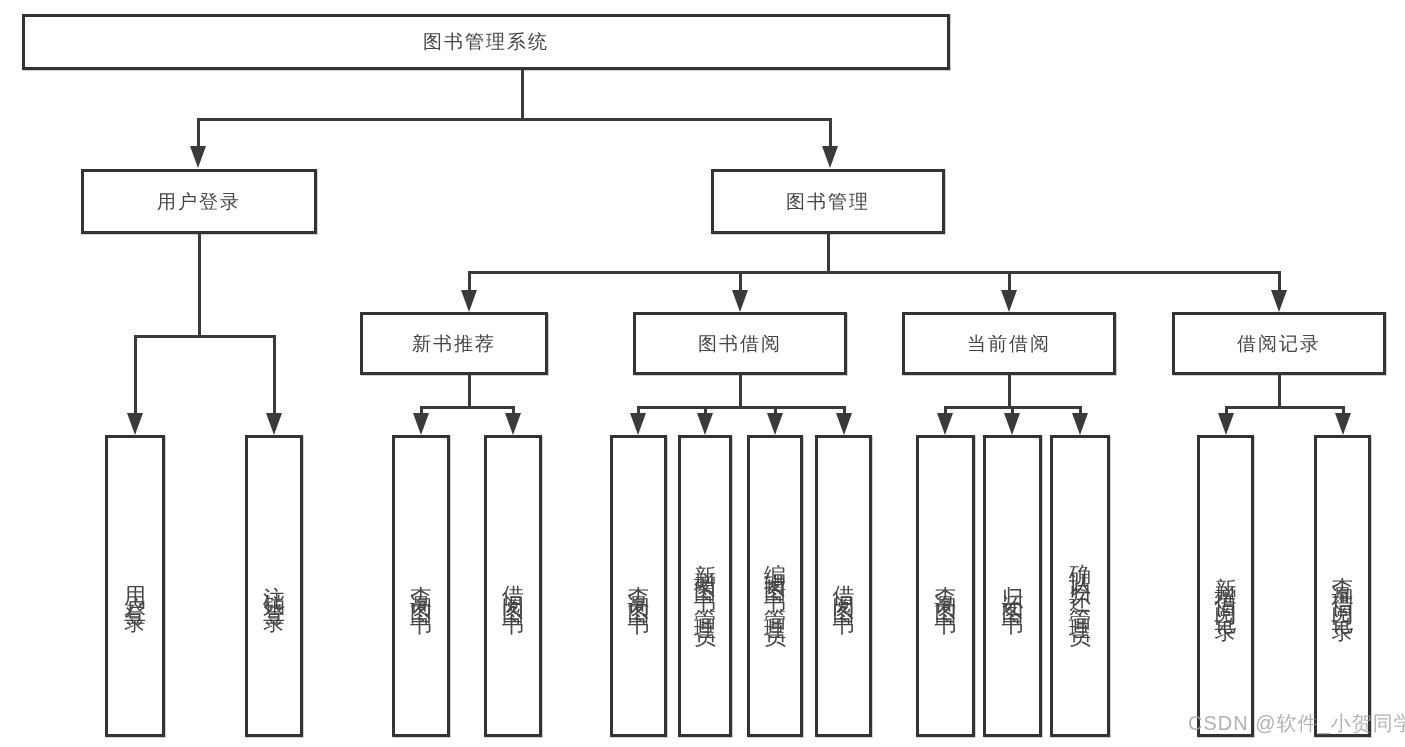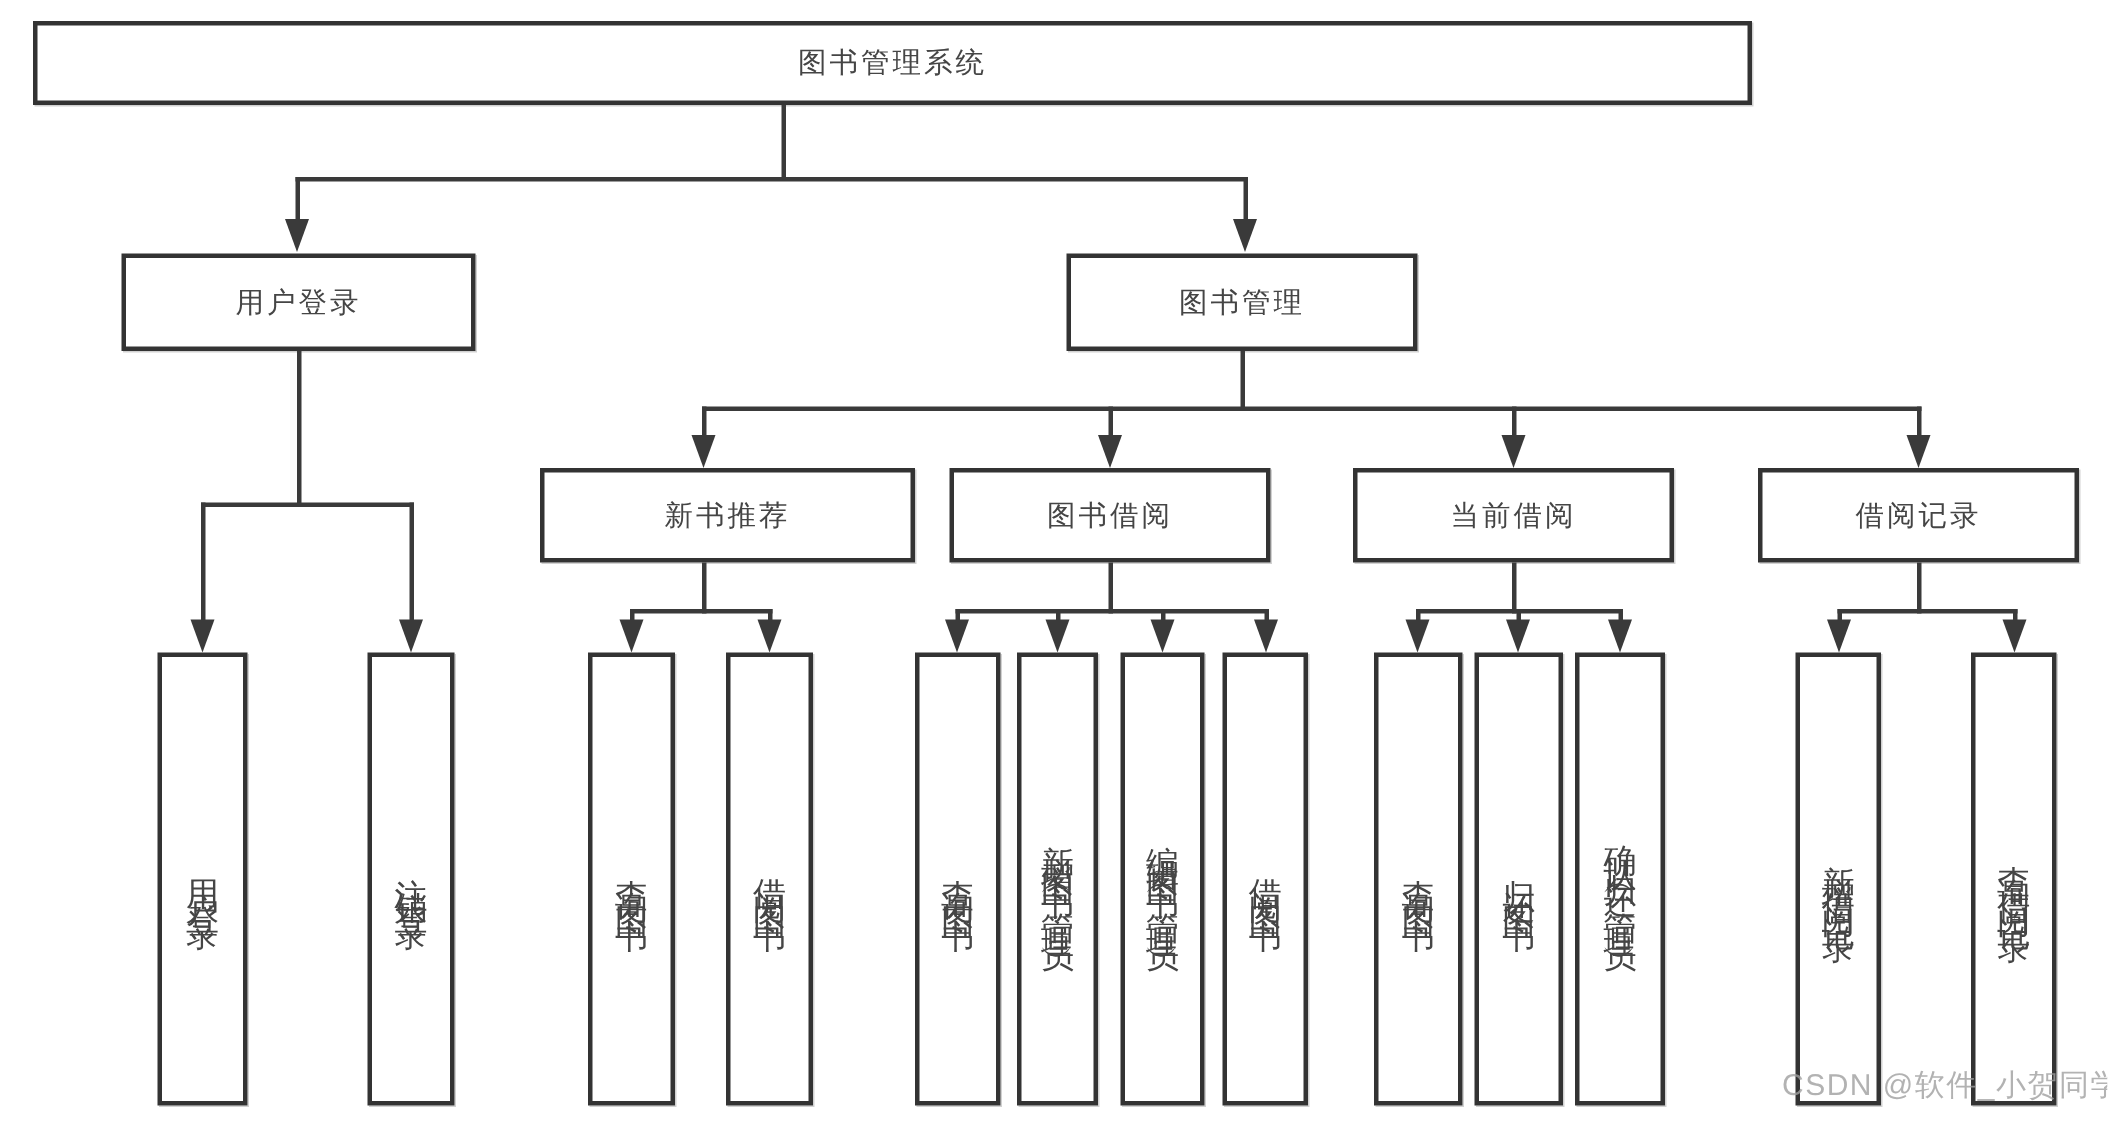--- a/index.html
+++ b/index.html
@@ -46,33 +46,33 @@
     opacity: 0.8;
     letter-spacing: 1px;
     white-space: nowrap;
   }
 </style>
 </head>
 <body>
 
 <div id="stage">
 
-  <div class="box hbox" style="left:22px; top:14px; width:1146px; height:56px;">
+  <div class="box hbox" style="left:22px; top:14px; width:928px; height:56px;">
     <span>图书管理系统</span>
   </div>
 
   <div class="box hbox" style="left:81px; top:169px; width:236px; height:65px;">
     <span>用户登录</span>
   </div>
 
   <div class="box hbox" style="left:711px; top:169px; width:234px; height:65px;">
     <span>图书管理</span>
   </div>
 
-  <div class="box hbox" style="left:360px; top:312px; width:250px; height:63px;">
+  <div class="box hbox" style="left:360px; top:312px; width:188px; height:63px;">
     <span>新书推荐</span>
   </div>
 
   <div class="box hbox" style="left:902px; top:312px; width:214px; height:63px;">
     <span>当前借阅</span>
   </div>
 
   <div class="box hbox" style="left:633px; top:312px; width:214px; height:63px;">
     <span>图书借阅</span>
   </div>

